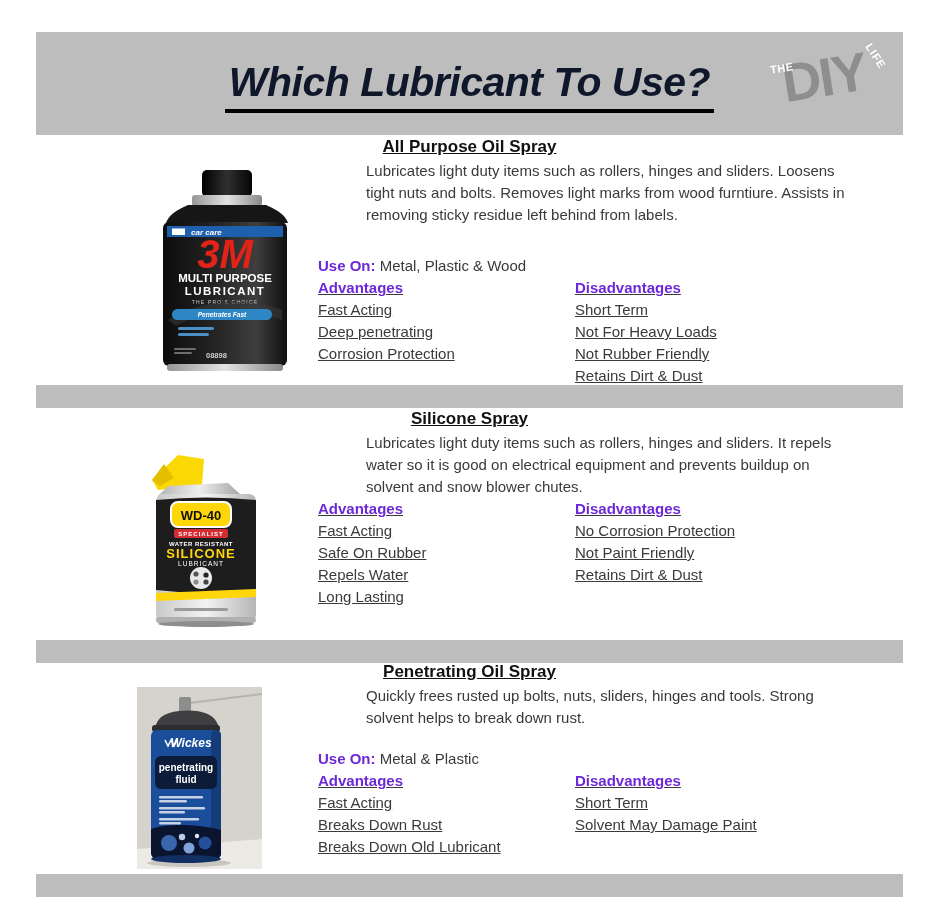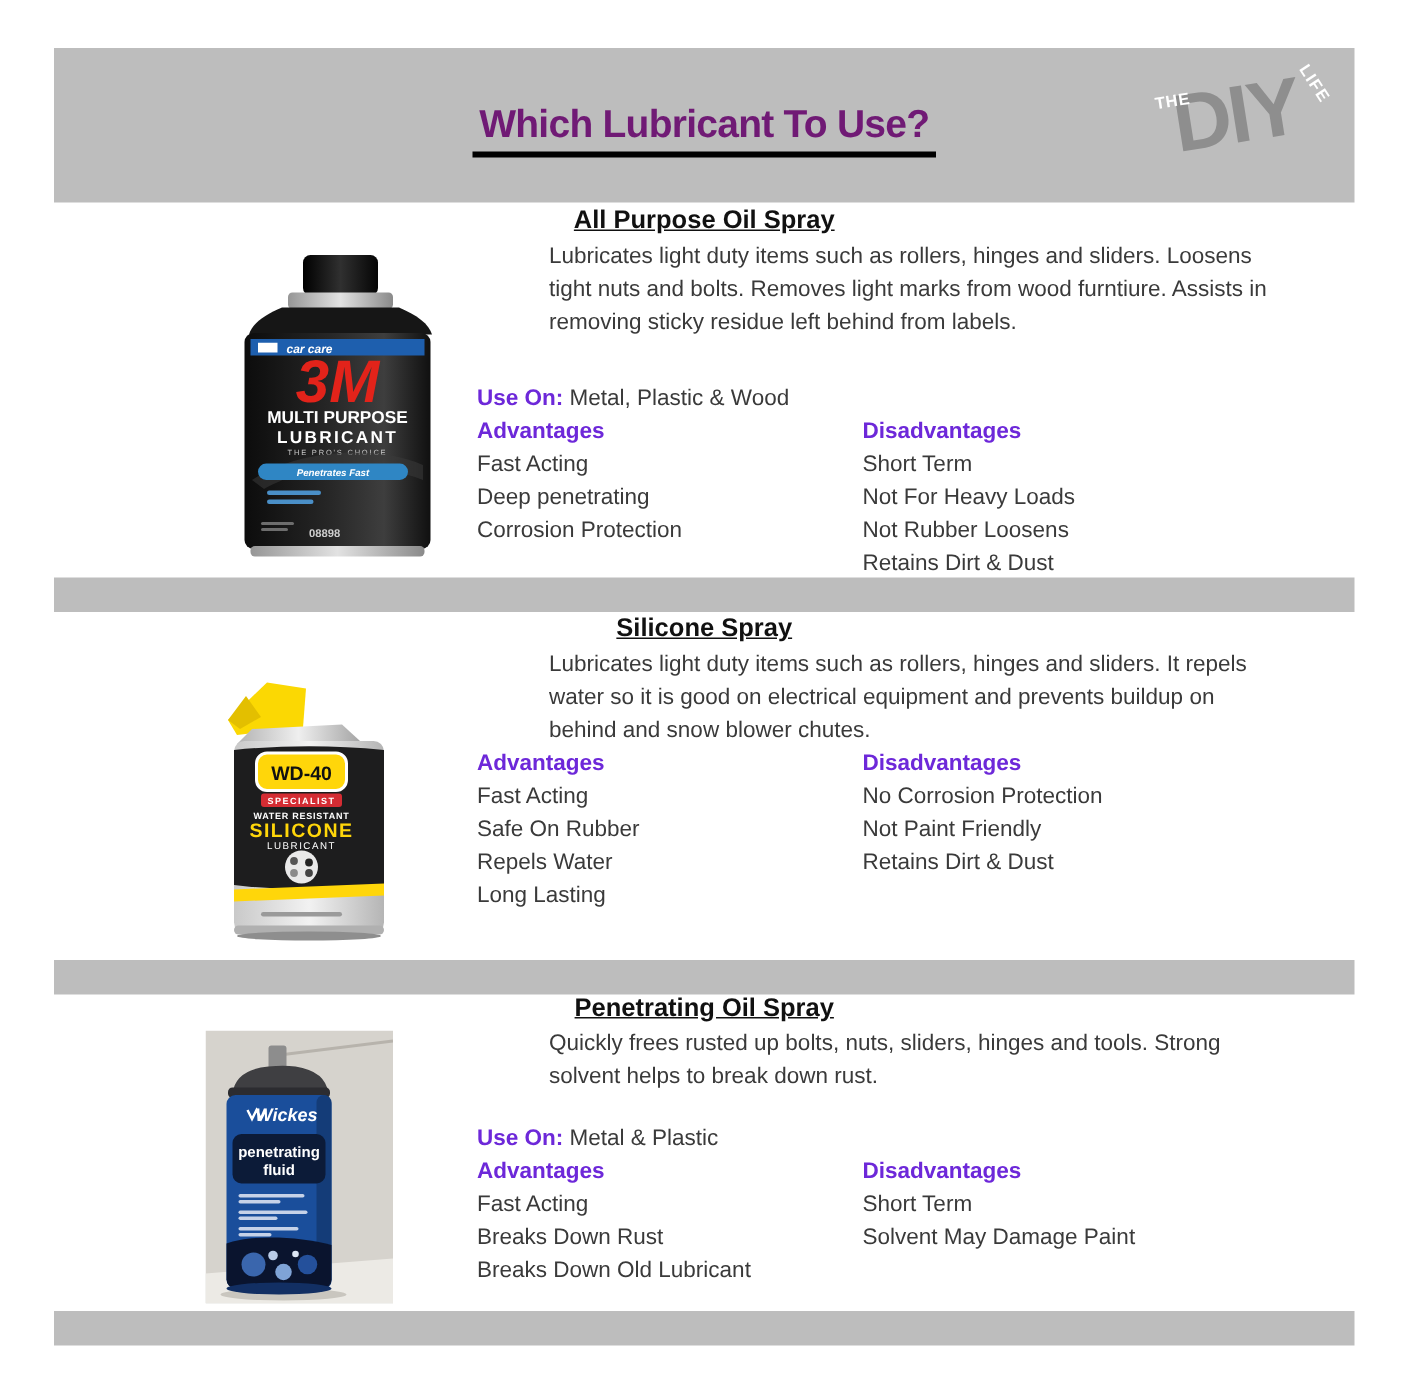--- a/index.html
+++ b/index.html
@@ -7,39 +7,39 @@
   .page { position:absolute; inset:0; background:#fff; }
 
   .graybar { position:absolute; left:36px; width:867px; background:#bdbdbd; }
   .header-bar { top:32px; height:103px; }
   .divider-1 { top:385px; height:23px; }
   .divider-2 { top:640px; height:23px; }
   .footer-bar { top:874px; height:23px; }
 
   .title-wrap { position:absolute; left:36px; top:32px; width:867px; height:103px;
     display:flex; align-items:center; justify-content:center; }
-  .main-title { font-size:26px; font-weight:bold; color:#701a75; letter-spacing:-0.5px;
-    border-bottom:4px solid #000; padding:0 4px 3px 4px; margin-top:4px; }
+  .main-title { font-size:41px; font-weight:bold; color:#0f172a; letter-spacing:-0.5px;
+    border-bottom:4px solid #000; padding:0 4px 3px 4px; margin-top:4px;font-style:italic; }
 
   .diy-logo { position:absolute; left:772px; top:46px; width:118px; height:82px; }
   .diy-logo .diy { position:absolute; left:10px; top:4px; font-size:54px; font-weight:bold;
     color:#8e8e8e; letter-spacing:-2px; transform:rotate(-9deg); line-height:1; }
   .diy-logo .the { position:absolute; left:-2px; top:16px; font-size:11px; font-weight:bold;
     color:#fff; transform:rotate(-9deg); letter-spacing:0.5px; }
   .diy-logo .life { position:absolute; right:0px; top:4px; font-size:11px; font-weight:bold;
     color:#fff; transform:rotate(57deg); letter-spacing:1px; }
 
   .section { position:absolute; left:36px; width:867px; color:#3a3a3a; font-size:15px; }
   .sec-title { text-align:center; font-size:17px; font-weight:bold; color:#111;
     text-decoration:underline; line-height:20px; margin-bottom:3px; }
   .sec-body { margin-left:282px; width:560px; }
   .para div { line-height:22px;margin-left:48px; }
   .use-on { line-height:22px; }
   .b { font-weight:bold; color:#6d28d9; }
-  .cols { display:grid; grid-template-columns:257px auto; }
+  .cols { display:grid; grid-template-columns:257px auto;text-decoration:underline; }
   .col div { line-height:22px; }
 
   .sec-1 { top:137px; } .sec-2 { top:409px; } .sec-3 { top:662px; }
   .mt-s1 { margin-top:29px; } .mt-s2 { margin-top:9px; } .mt-s3 { margin-top:19px; }
 
   .can { position:absolute; }
   .can-3m { left:158px; top:168px; width:132px; height:208px; }
   .can-wd40 { left:144px; top:450px; width:114px; height:178px; }
   .can-wickes { left:137px; top:687px; width:125px; height:182px; }
   svg text { font-family:"Liberation Sans", sans-serif; }
@@ -79,21 +79,21 @@
         <div class="col">
           <div class="b">Advantages</div>
           <div>Fast Acting</div>
           <div>Deep penetrating</div>
           <div>Corrosion Protection</div>
         </div>
         <div class="col">
           <div class="b">Disadvantages</div>
           <div>Short Term</div>
           <div>Not For Heavy Loads</div>
-          <div>Not Rubber Loosens</div>
+          <div>Not Rubber Friendly</div>
           <div>Retains Dirt &amp; Dust</div>
         </div>
       </div>
     </div>
   </div>
 
   <div class="can can-3m">
     <svg viewBox="0 0 132 208" width="132" height="208">
       <defs>
         <linearGradient id="g3m" x1="0" y1="0" x2="1" y2="0">
@@ -135,21 +135,21 @@
       <rect x="9" y="196" width="116" height="7" rx="3" fill="url(#gring)"></rect>
     </svg>
   </div>
 
   <div class="section sec-2">
     <div class="sec-title">Silicone Spray</div>
     <div class="sec-body">
       <div class="para">
         <div>Lubricates light duty items such as rollers, hinges and sliders. It repels</div>
         <div>water so it is good on electrical equipment and prevents buildup on</div>
-        <div>behind and snow blower chutes.</div>
+        <div>solvent and snow blower chutes.</div>
       </div>
       <div class="cols">
         <div class="col">
           <div class="b">Advantages</div>
           <div>Fast Acting</div>
           <div>Safe On Rubber</div>
           <div>Repels Water</div>
           <div>Long Lasting</div>
         </div>
         <div class="col">

